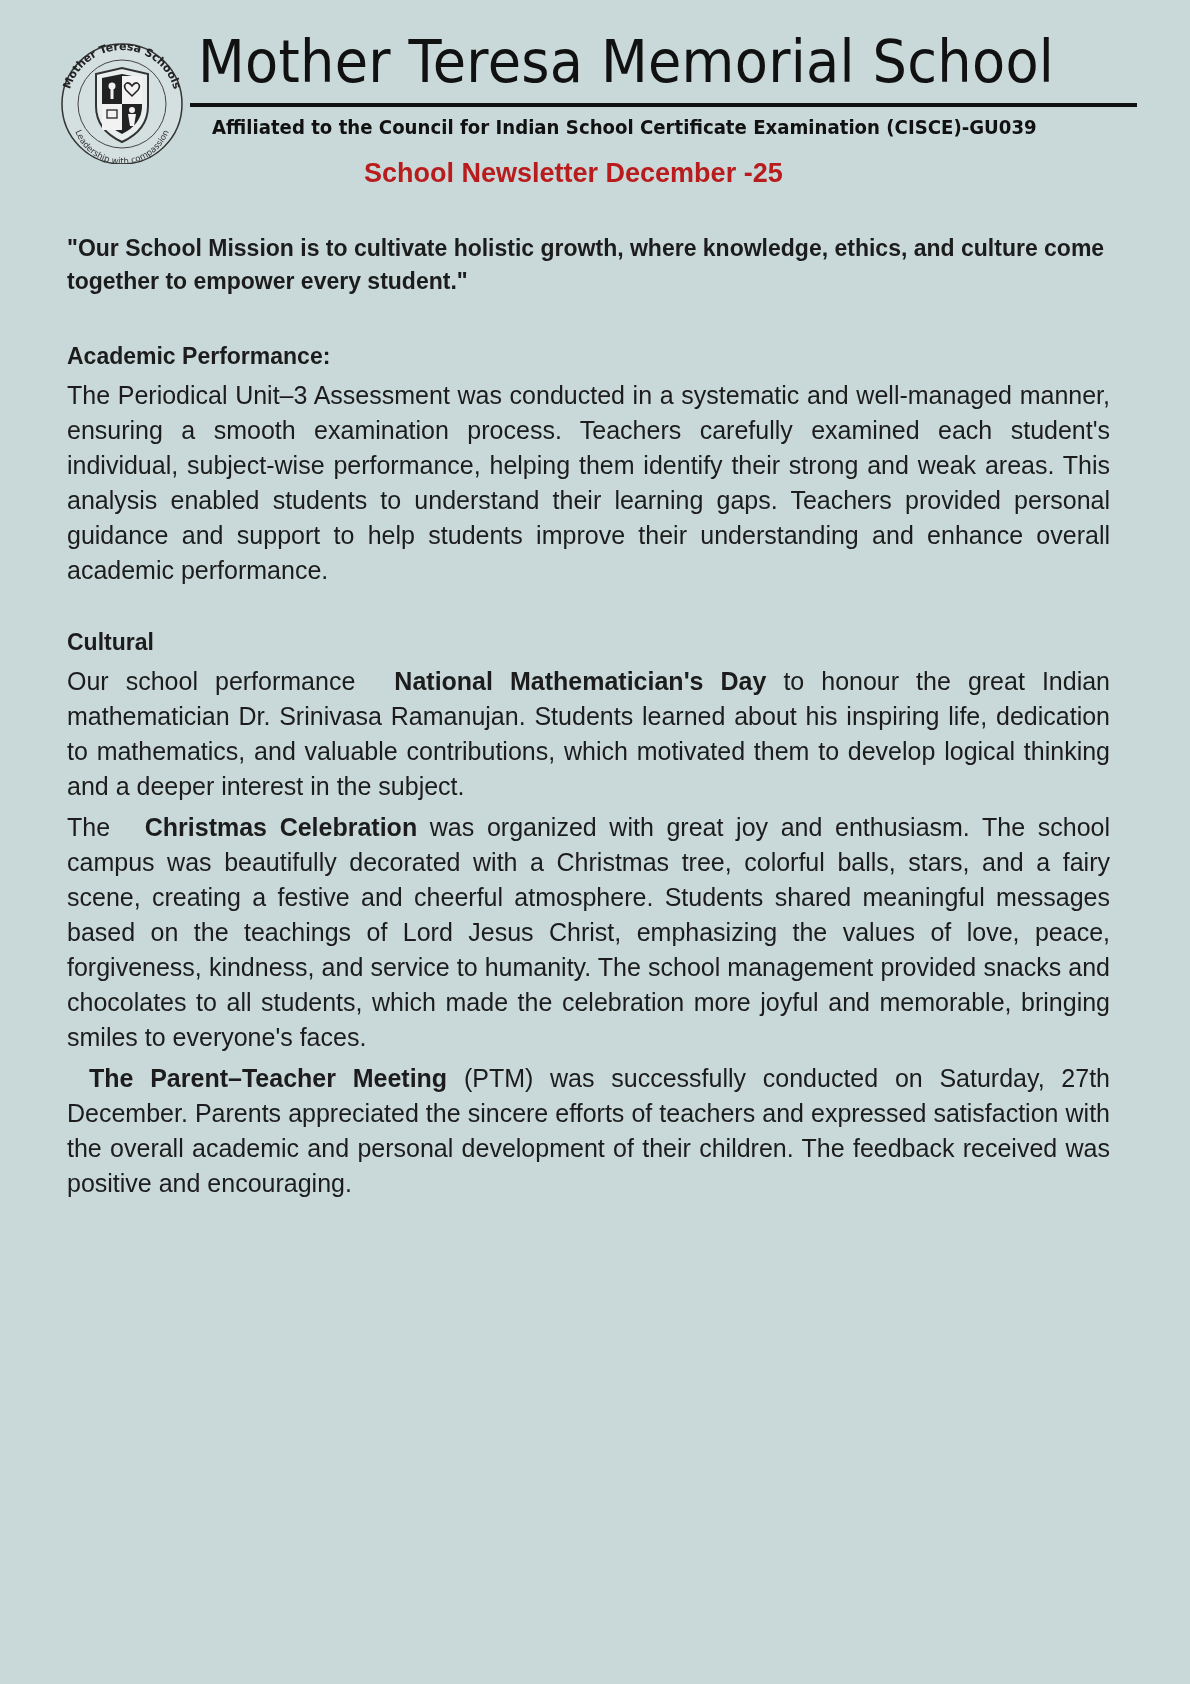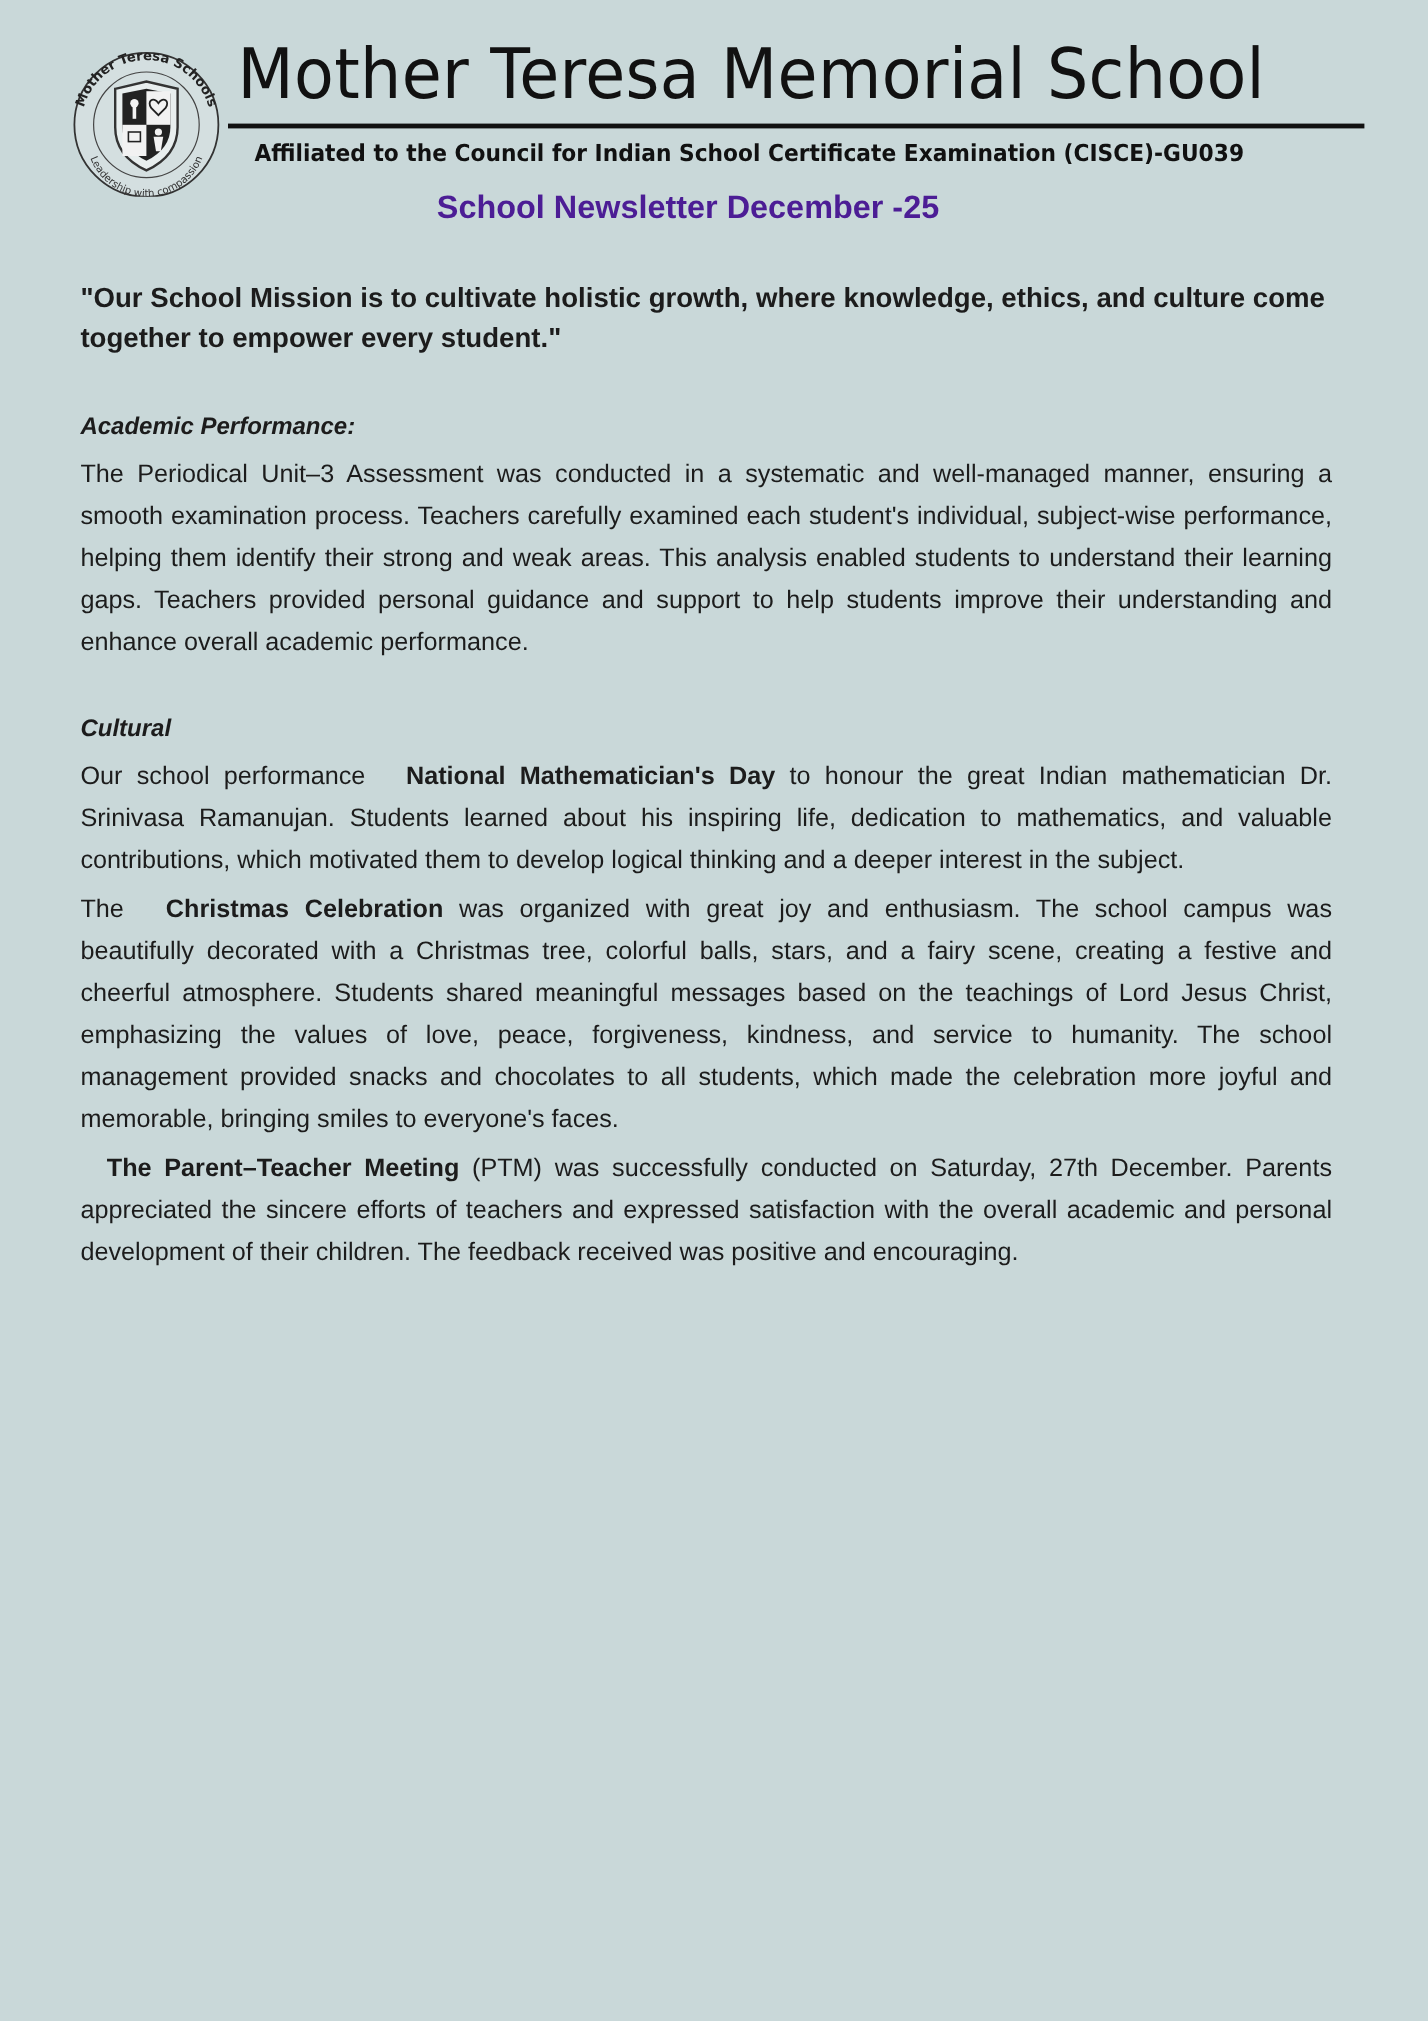--- a/index.html
+++ b/index.html
@@ -25,30 +25,30 @@
     background: #111;
   }
   .affiliation {
     position: absolute; left: 212px; top: 116px;
     font-size: 19.5px; font-weight: 700; color: #111; white-space: nowrap;
     font-family: "DejaVu Sans", sans-serif;
     transform: scaleX(0.93); transform-origin: left top;
   }
   .newsletter-title {
     position: absolute; left: 364px; top: 158px;
-    font-size: 27px; font-weight: 700; color: #4c1d95; white-space: nowrap;
+    font-size: 27px; font-weight: 700; color: #b91c1c; white-space: nowrap;
   }
   .content { position: absolute; left: 67px; top: 232px; width: 1043px; }
   .mission {
     font-size: 23px; font-weight: 700; line-height: 33px; margin: 0 0 42px 0;
   }
   .intro { font-size: 21px; line-height: 33px; margin: 0 0 38px 0; }
-  h2 { font-size: 20px; font-weight: 700; margin: 0 0 6px 0; line-height: 32px; font-style: italic; }
+  h2 { font-size: 23px; font-weight: 700; margin: 0 0 6px 0; line-height: 32px; }
   p.body {
-    font-size: 21px; line-height: 35px; margin: 0 0 6px 0; text-align: justify;
+    font-size: 25px; line-height: 35px; margin: 0 0 6px 0; text-align: justify;
   }
   .section { margin-bottom: 38px; }
   b { font-weight: 700; padding-left: 22px; }
 </style>
 </head>
 <body>
 
 <div class="header">
   <svg class="logo" viewBox="0 0 140 124">
     <defs>

